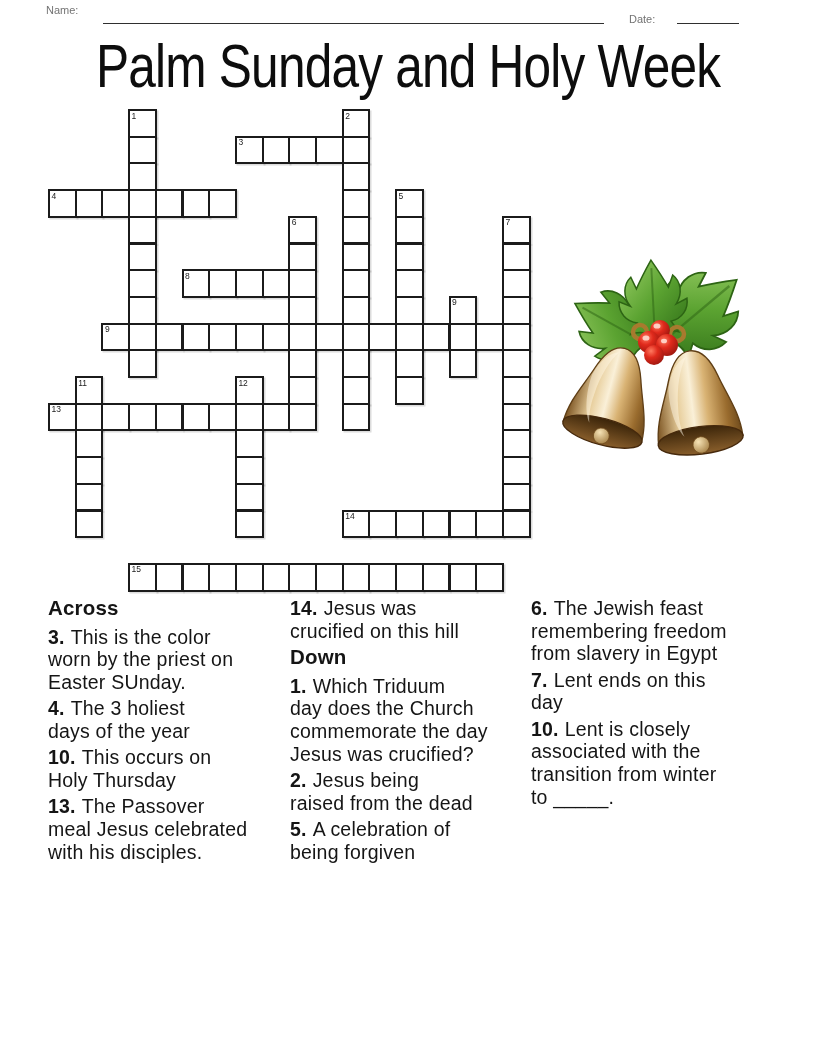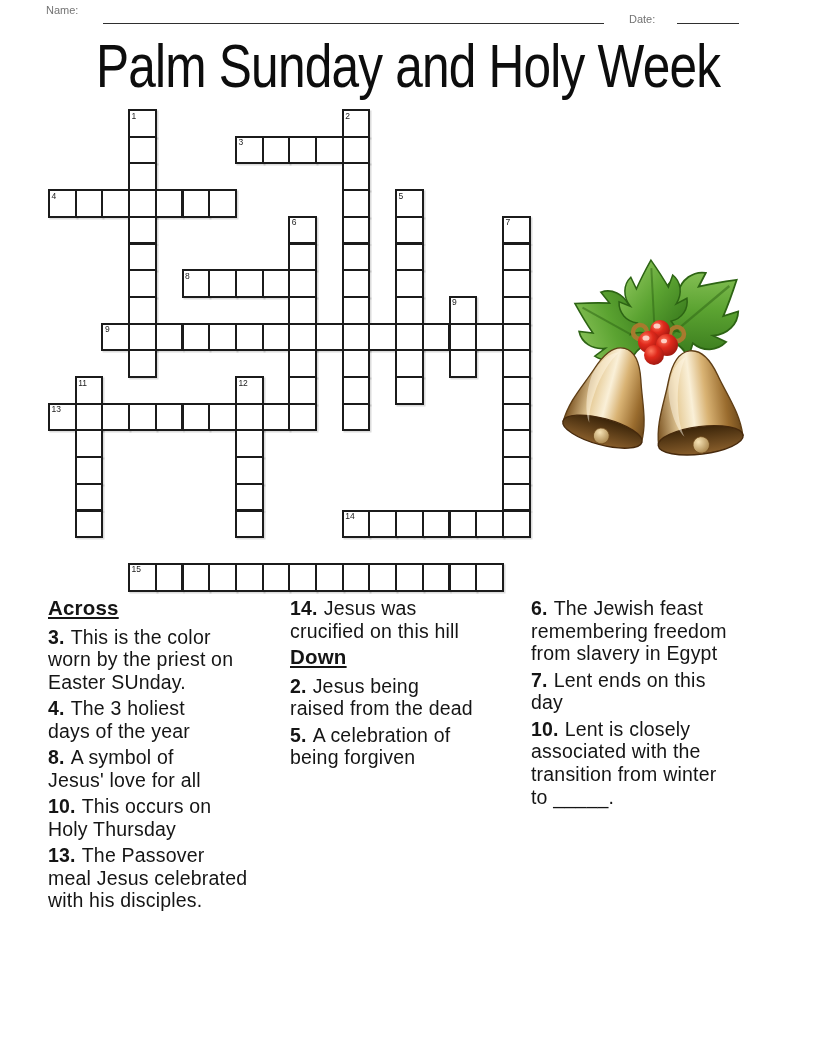--- a/index.html
+++ b/index.html
@@ -26,21 +26,21 @@
   .cellnum{position:absolute;left:1.5px;top:0.5px;font-size:8.5px;line-height:9px;color:#222;}
 
   
   .bells{position:absolute;left:550px;top:252px;width:212px;height:210px;}
 
   
   .clue-col{position:absolute;top:597px;font-size:19.5px;line-height:22.7px;letter-spacing:0.2px;color:#151515;}
   #clue-col-0{left:48px;width:240px;}
   #clue-col-1{left:290px;width:242px;}
   #clue-col-2{left:531px;width:252px;}
-  .clue-heading{font-size:20.5px;font-weight:700;text-decoration:underline;
+  .clue-heading{font-size:20.5px;font-weight:700;
                 text-decoration-thickness:2px;text-underline-offset:2px;margin-bottom:6px;}
   .clue{margin-bottom:3.5px;}
   .clue-num{font-weight:700;margin-right:6px;}
   .clue-text{white-space:pre-line;}
 </style>
 </head>
 <body>
 
 <div class="page">
 
@@ -257,32 +257,34 @@
     <ellipse cx="114" cy="89" rx="3" ry="2.3" fill="#ffd9cf" opacity="0.9"></ellipse>
   </svg>
 
   <div class="clue-col" id="clue-col-0">
       <div class="clue-heading">Across</div>
       <div class="clue"><b class="clue-num">3.</b><span class="clue-text">This is the color
 worn by the priest on
 Easter SUnday.</span></div>
       <div class="clue"><b class="clue-num">4.</b><span class="clue-text">The 3 holiest
 days of the year</span></div>
-      <div class="clue"><b class="clue-num">8.</b><span class="clue-text">A symbol of
-Jesus' love for all</span></div>
       <div class="clue"><b class="clue-num">10.</b><span class="clue-text">This occurs on
 Holy Thursday</span></div>
       <div class="clue"><b class="clue-num">13.</b><span class="clue-text">The Passover
 meal Jesus celebrated
 with his disciples.</span></div>
     </div>
   <div class="clue-col" id="clue-col-1">
       <div class="clue"><b class="clue-num">14.</b><span class="clue-text">Jesus was
 crucified on this hill</span></div>
       <div class="clue-heading">Down</div>
+      <div class="clue"><b class="clue-num">1.</b><span class="clue-text">Which Triduum
+day does the Church
+commemorate the day
+Jesus was crucified?</span></div>
       <div class="clue"><b class="clue-num">2.</b><span class="clue-text">Jesus being
 raised from the dead</span></div>
       <div class="clue"><b class="clue-num">5.</b><span class="clue-text">A celebration of
 being forgiven</span></div>
     </div>
   <div class="clue-col" id="clue-col-2">
       <div class="clue"><b class="clue-num">6.</b><span class="clue-text">The Jewish feast
 remembering freedom
 from slavery in Egypt</span></div>
       <div class="clue"><b class="clue-num">7.</b><span class="clue-text">Lent ends on this

